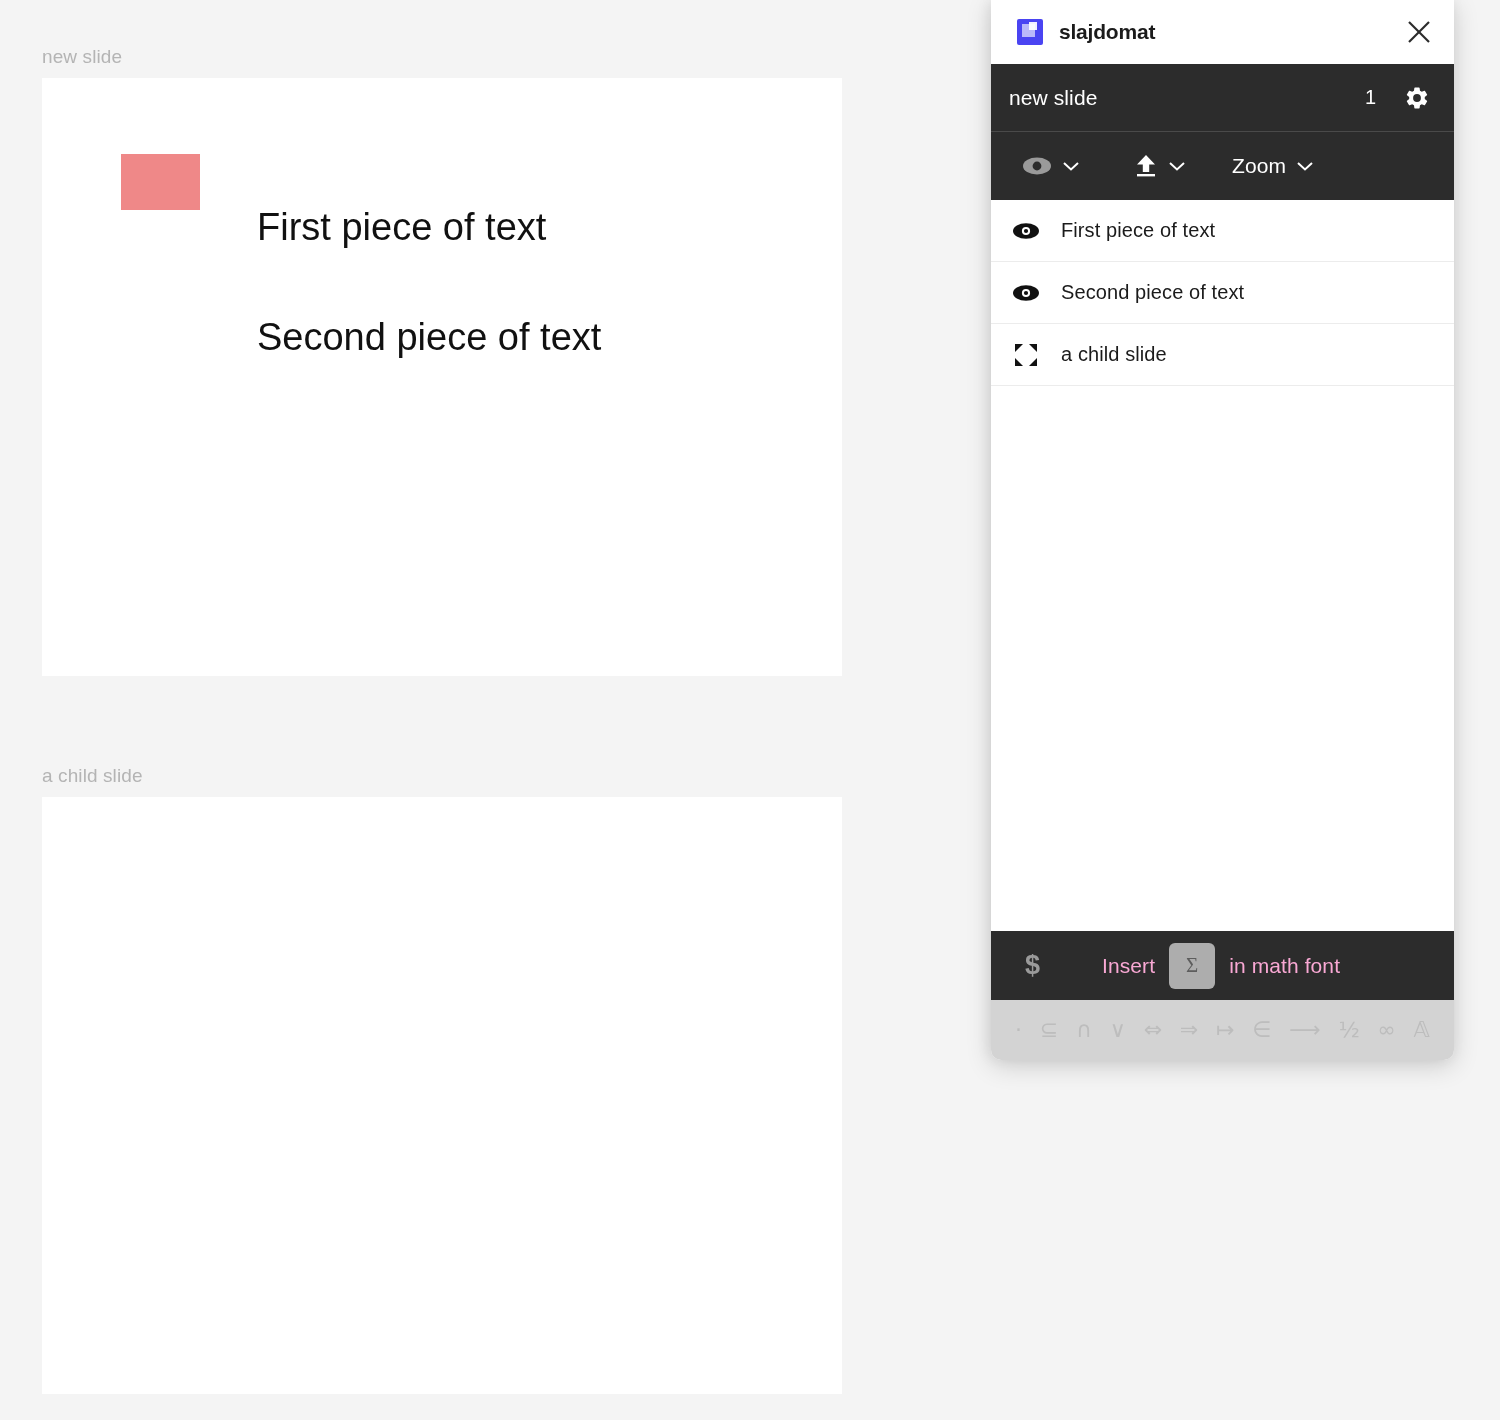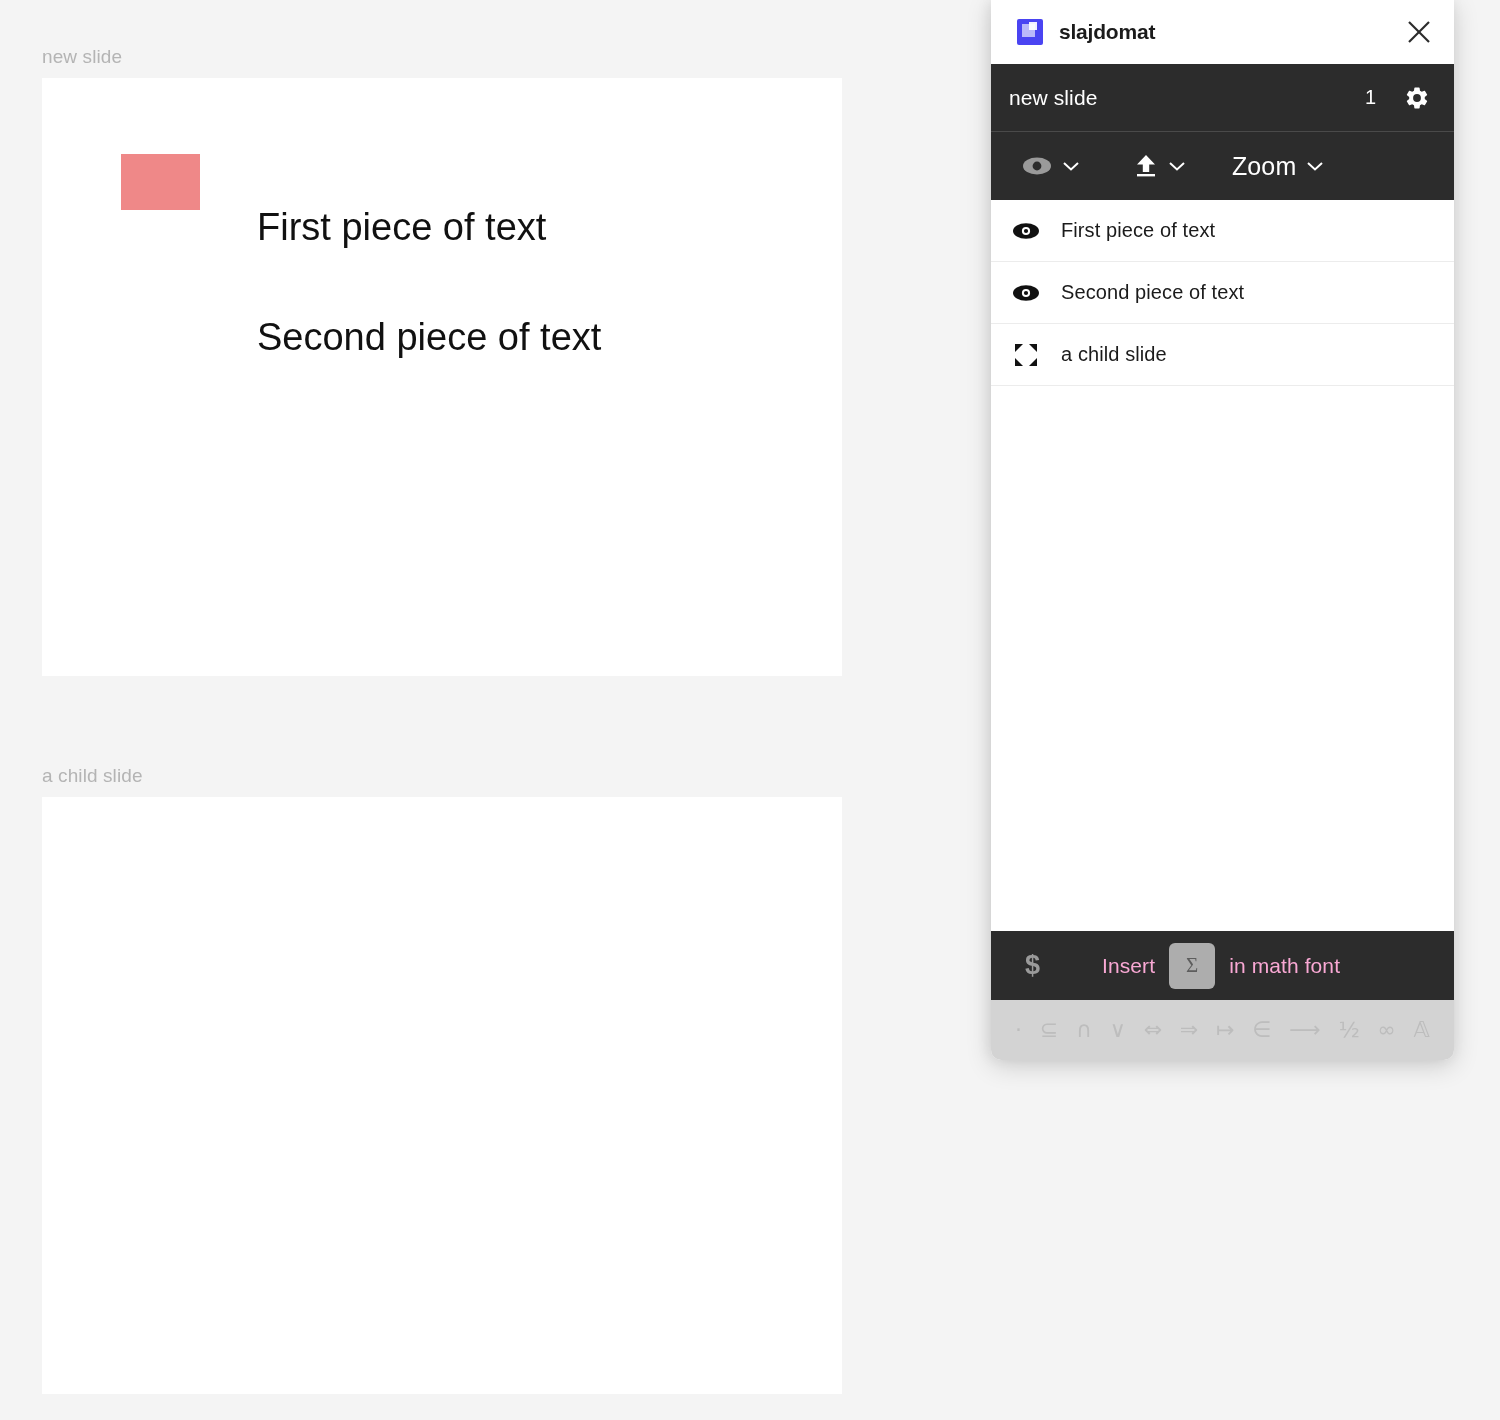--- a/index.html
+++ b/index.html
@@ -166,21 +166,21 @@
     flex: 0 0 auto;
   }
   .tool-group {
     display: flex;
     align-items: center;
     cursor: pointer;
     margin-right: 26px;
   }
   .tool-group .caret { margin-left: 10px; display: flex; }
   .tool-label {
-    font-size: 25px;
+    font-size: 21px;
     color: #ffffff;
     letter-spacing: 0.1px;
   }
   #tool-visibility { margin-left: 13px; }
   #tool-upload { margin-left: 28px; }
   #tool-zoom  { margin-left: 20px; }
 
   
   .panel-list {
     flex: 1 1 auto;

